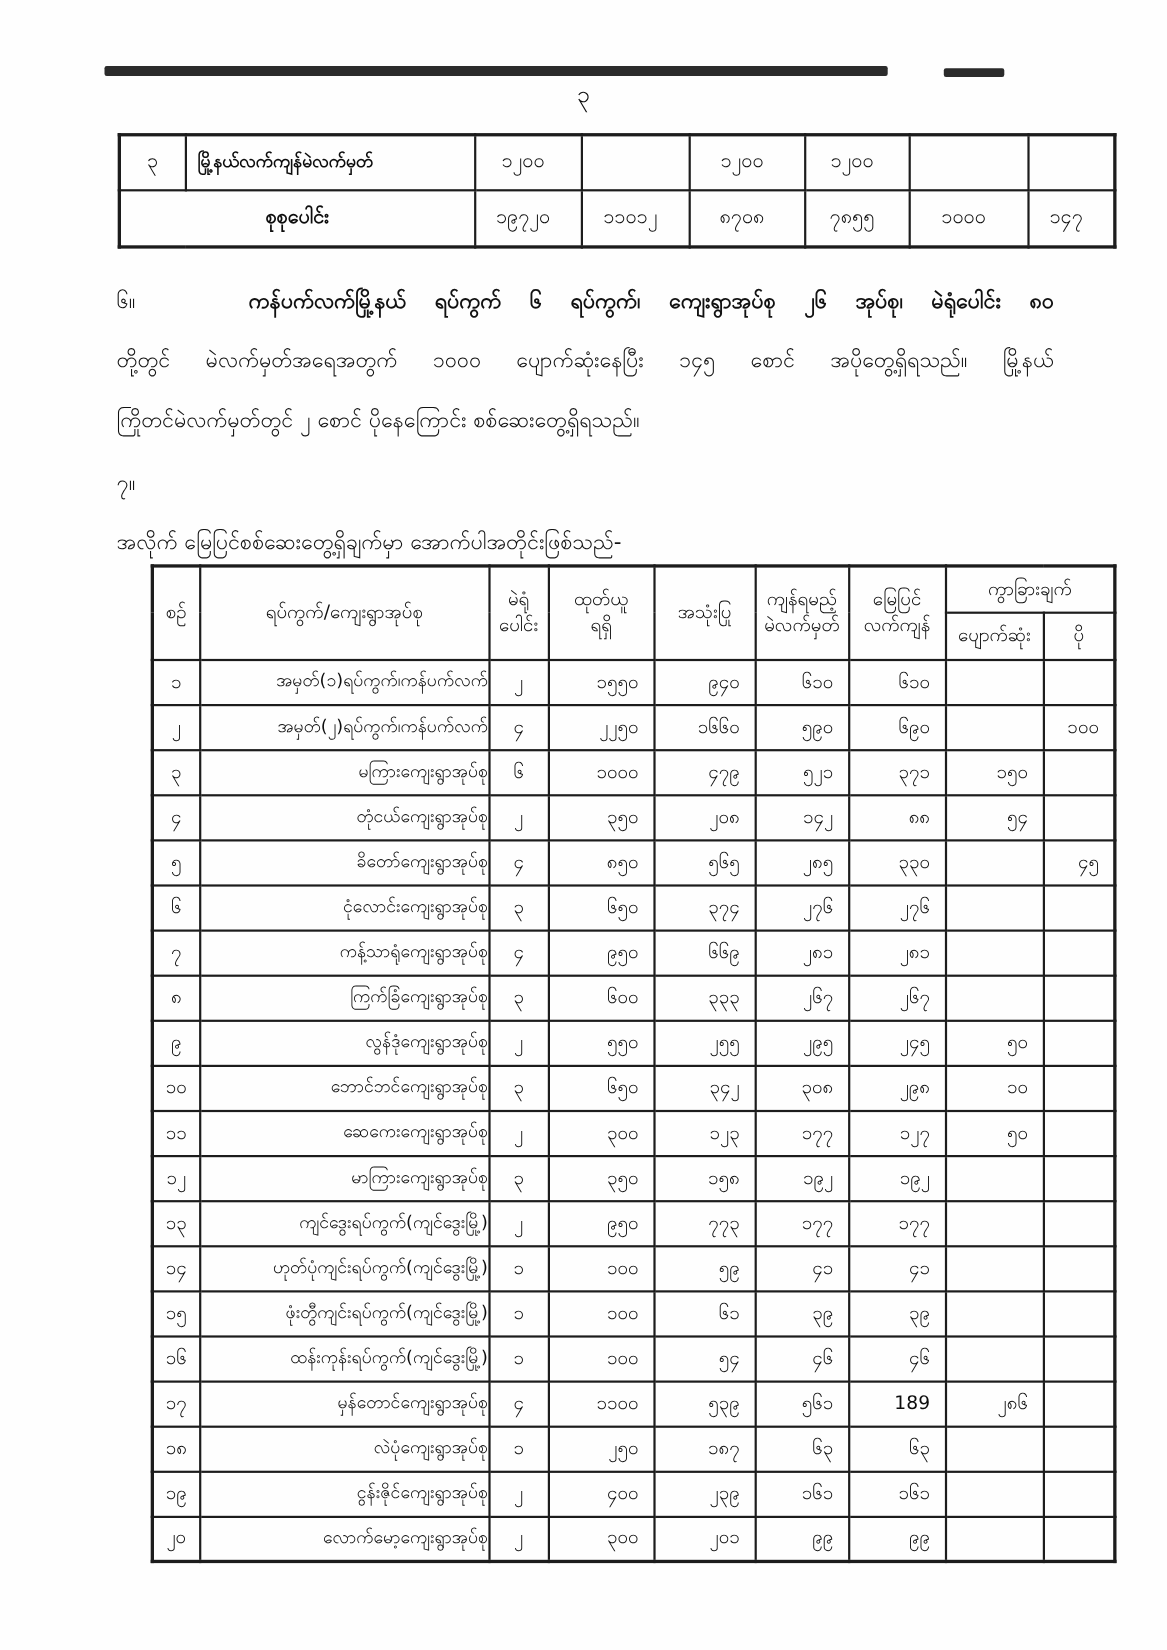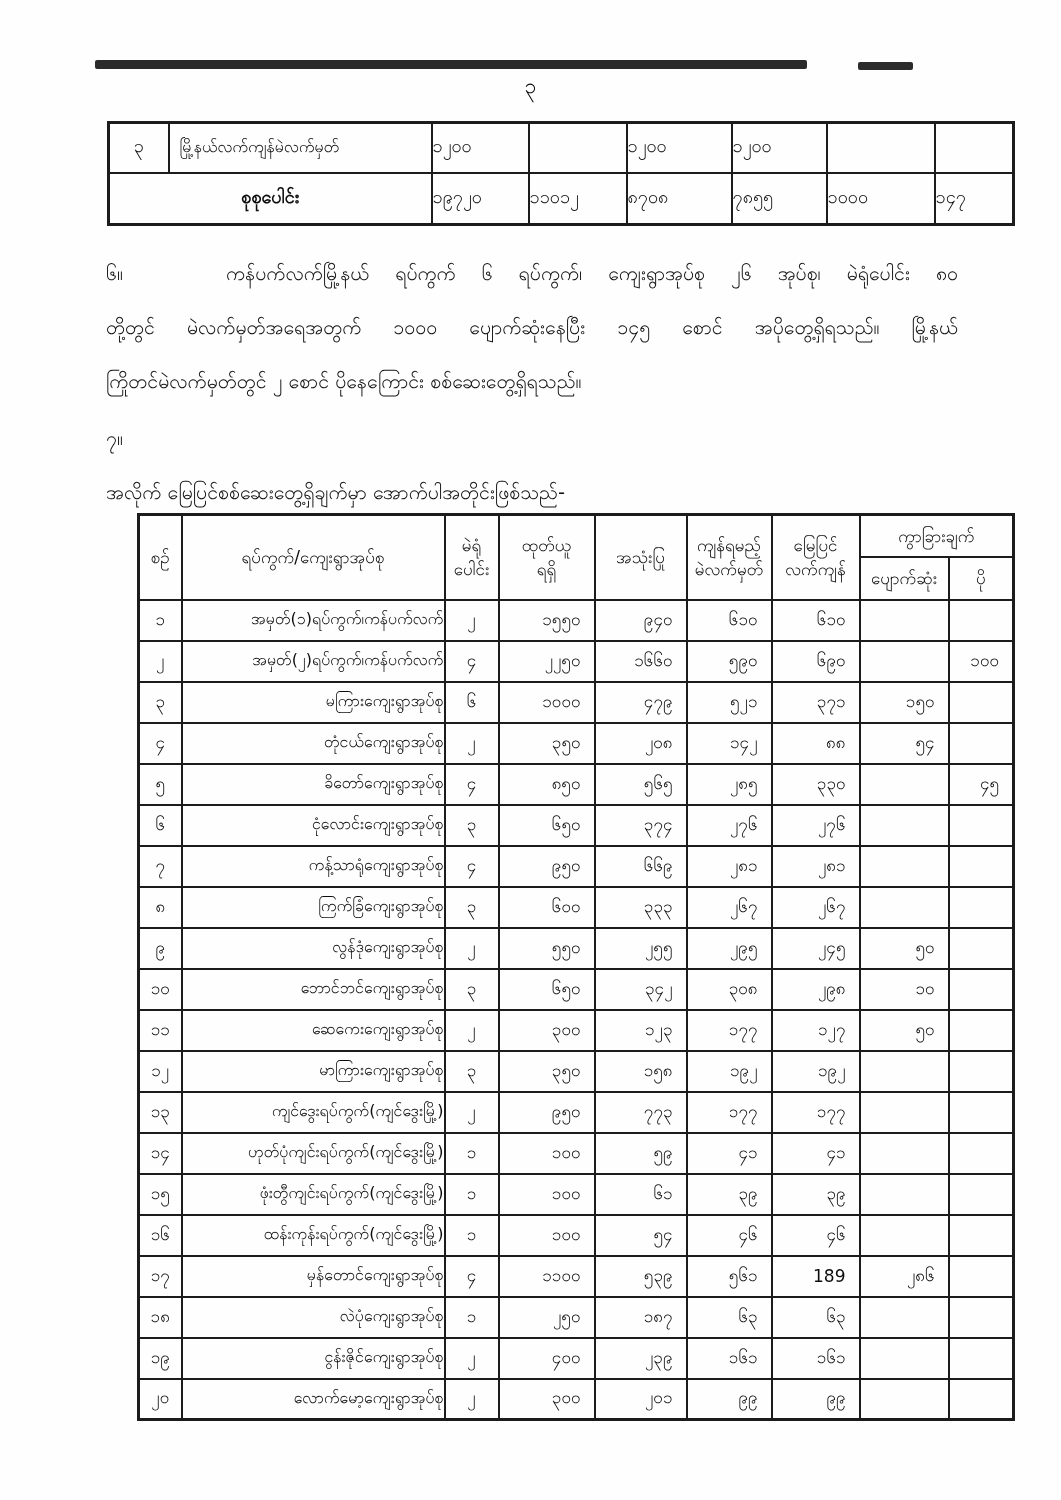--- a/index.html
+++ b/index.html
@@ -21,33 +21,33 @@
   table{border-collapse:collapse;table-layout:fixed;position:absolute;}
   td,th{border:2px solid #1c1c1c;vertical-align:middle;font-weight:normal;
         overflow:hidden;white-space:nowrap;padding:0;}
   table{border:3px solid #1c1c1c;}
 
   
   .top-table{left:107px;top:121px;width:905px;font-size:18px;}
   .top-table tr.r1{height:50px;}
   .top-table tr.r2{height:52px;}
   .top-table .c-no{text-align:center;}
-  .top-table .c-name{text-align:left;padding-left:10px;}
-  .top-table .c-num{text-align:left;padding-right:9px;}
+  .top-table .c-name{text-align:left;padding-left:10px;font-weight:bold;}
+  .top-table .c-num{text-align:center;padding-right:9px;}
   .top-table .c-total{text-align:center;font-weight:bold;}
 
   
   .para{position:absolute;left:106px;width:852px;font-size:19.5px;color:#111;}
   .p6{top:247px;}
   .p7{top:412px;}
   .pline{line-height:54px;height:54px;}
   .pflex{display:flex;}
   .pnum{width:120px;flex:0 0 120px;}
   .jst{text-align:justify;text-align-last:justify;}
-  .ptext{flex:1;}
+  .ptext{flex:1;font-weight:bold;}
 
   
   .main-table{left:137px;top:513px;width:875px;font-size:17px;}
   .main-table thead tr.h1{height:42px;}
   .main-table thead tr.h2{height:43px;}
   .main-table tbody tr{height:41px;}
   .main-table th{text-align:center;line-height:24px;}
   .c-no{text-align:center;}
   .c-name{text-align:right;padding-left:8px;font-size:16px;}
   .c-booth{text-align:center;}

